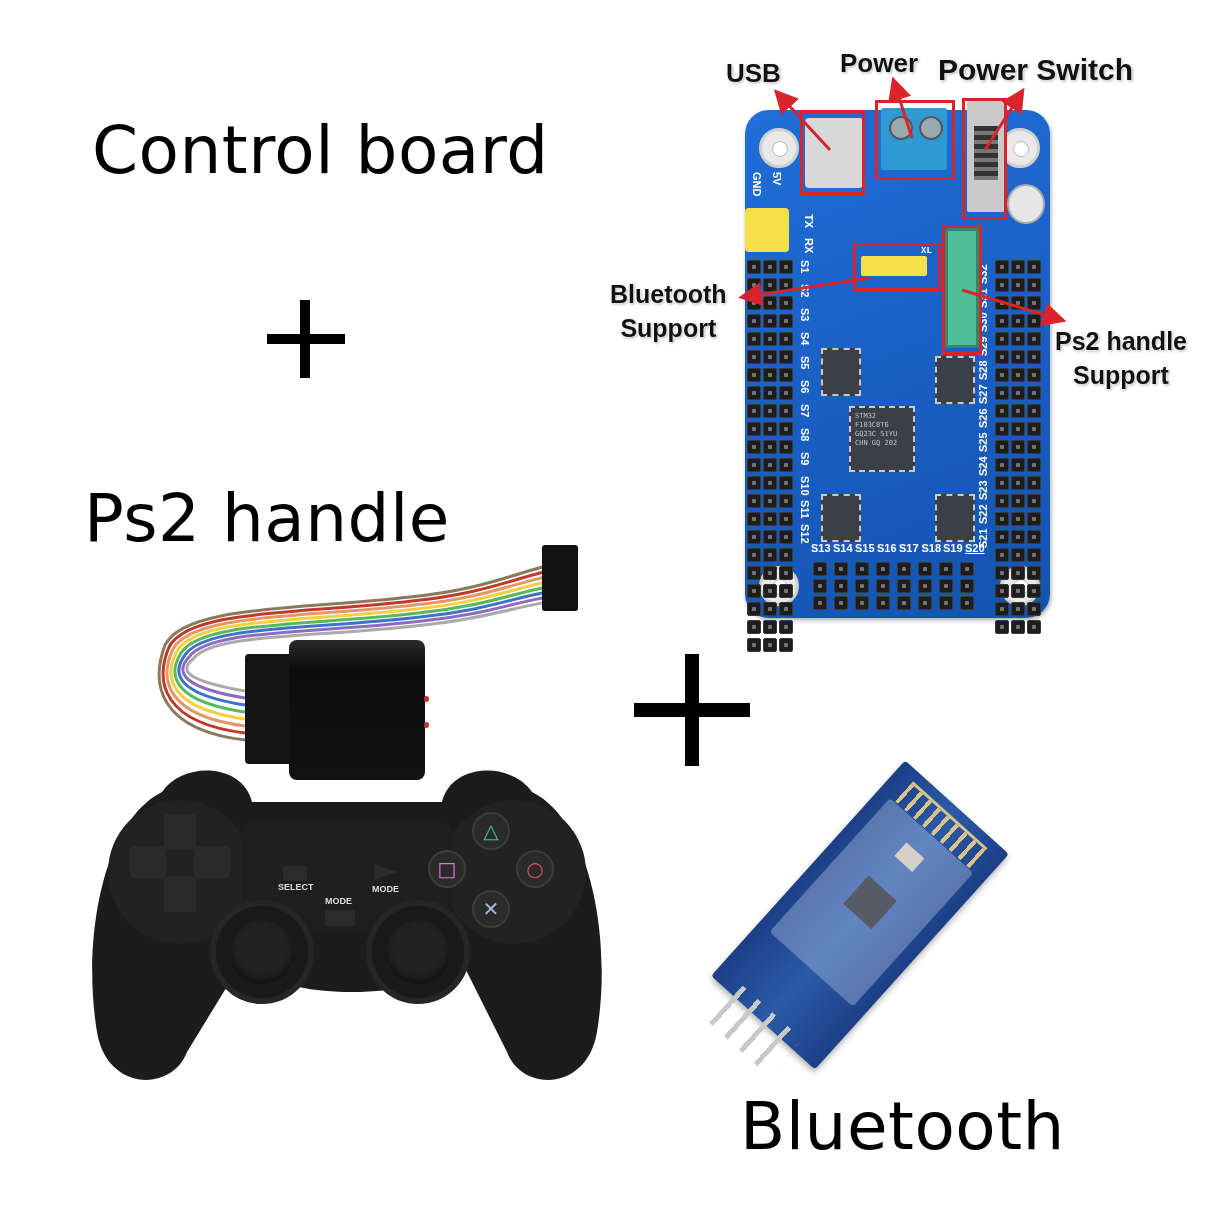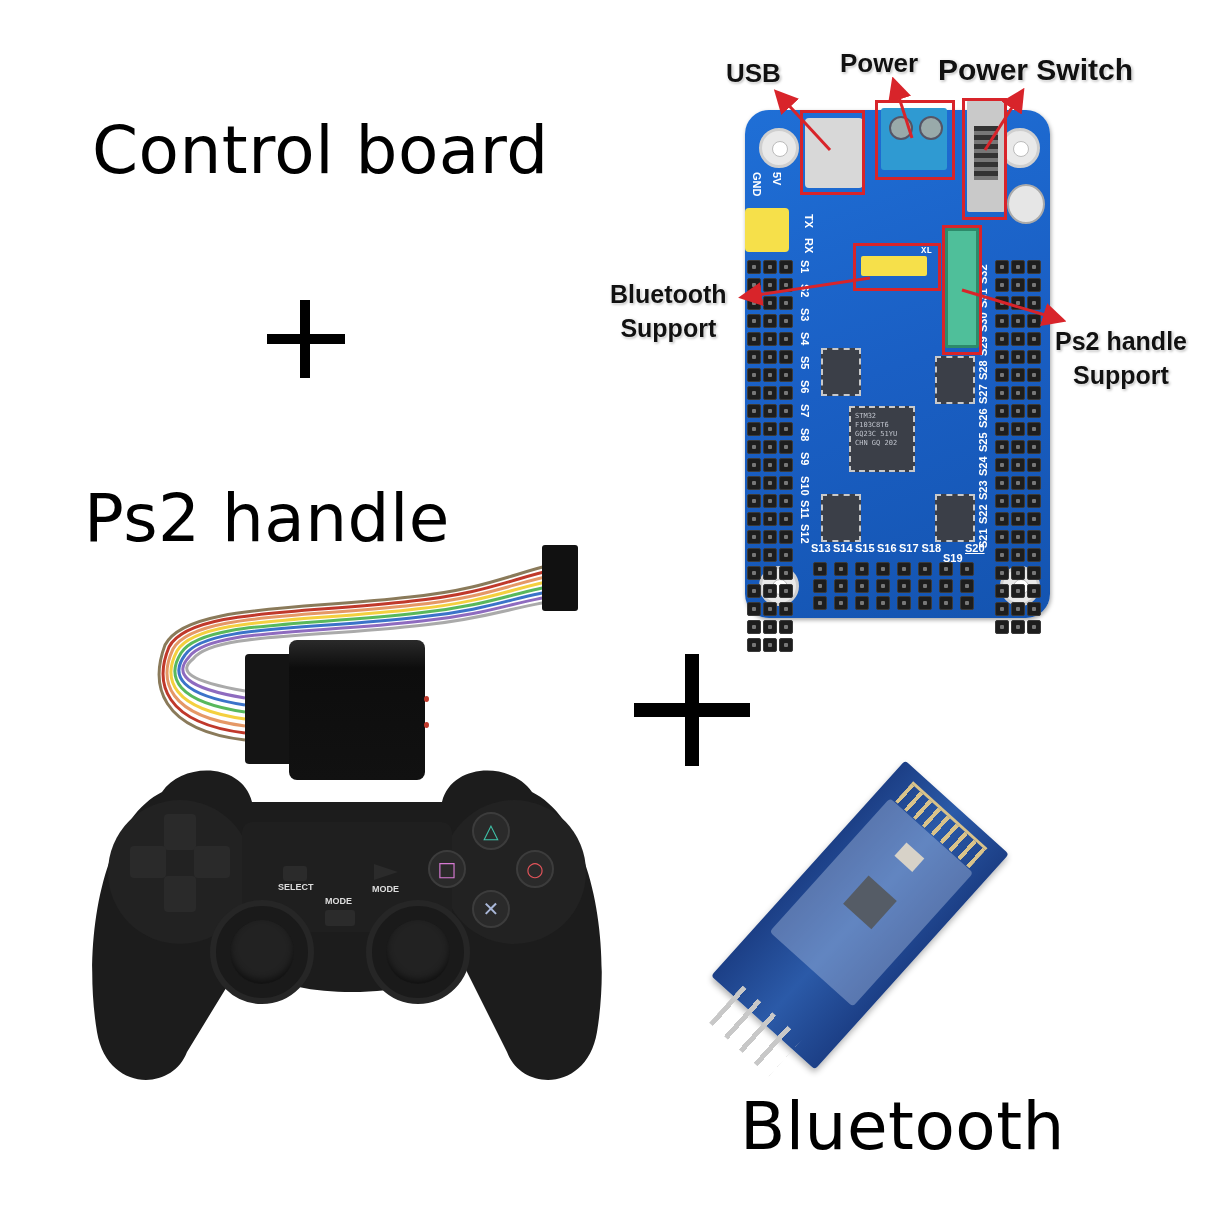--- a/index.html
+++ b/index.html
@@ -279,21 +279,21 @@
     <div class="slabel vlabel" style="position:relative;height:24px;transform:rotate(180deg);">S21</div>
   </div>
 
   <div class="abs" style="left:66px;top:432px;display:flex;gap:2px;">
     <span class="slabel" style="position:relative;width:20px;">S13</span>
     <span class="slabel" style="position:relative;width:20px;">S14</span>
     <span class="slabel" style="position:relative;width:20px;">S15</span>
     <span class="slabel" style="position:relative;width:20px;">S16</span>
     <span class="slabel" style="position:relative;width:20px;">S17</span>
     <span class="slabel" style="position:relative;width:20px;text-align:right;">S18</span>
-    <span class="slabel" style="position:relative;width:20px;margin-top:10px;">S19</span>
+    <span class="slabel" style="position:relative;width:20px;">S19</span>
     <span class="slabel" style="position:relative;width:20px;text-decoration:underline;">S20</span>
   </div>
 </div>
 
 <div class="redbox" style="left:800px;top:110px;width:65px;height:85px;"></div>
 <div class="redbox" style="left:875px;top:100px;width:80px;height:80px;"></div>
 <div class="redbox" style="left:962px;top:98px;width:45px;height:122px;"></div>
 <div class="redbox" style="left:853px;top:243px;width:88px;height:48px;"></div>
 <div class="redbox" style="left:942px;top:225px;width:40px;height:130px;"></div>
 

